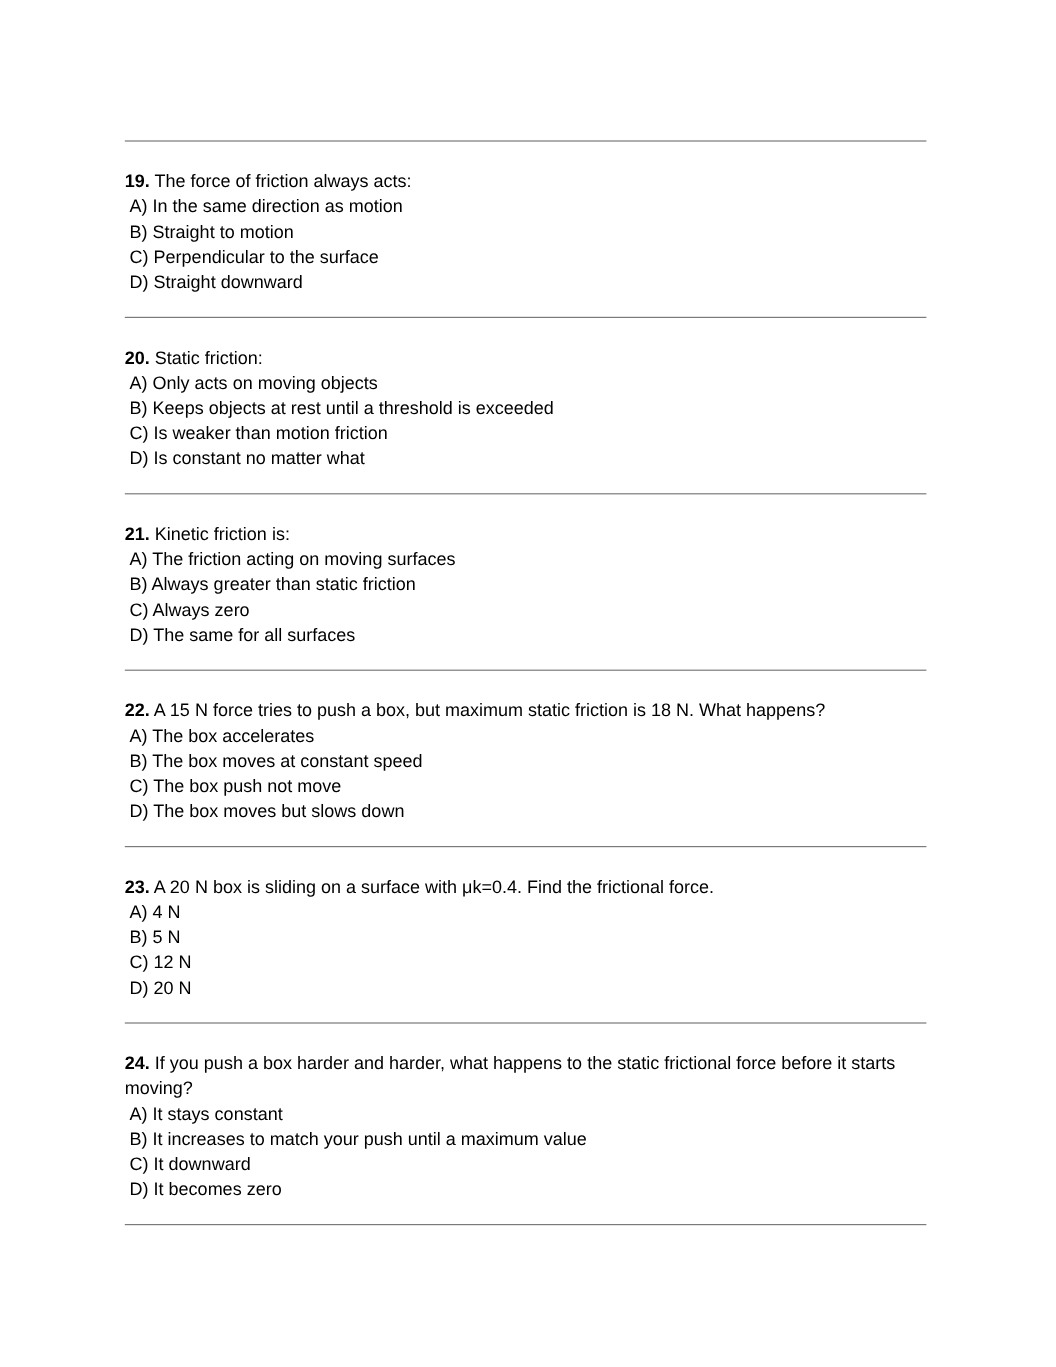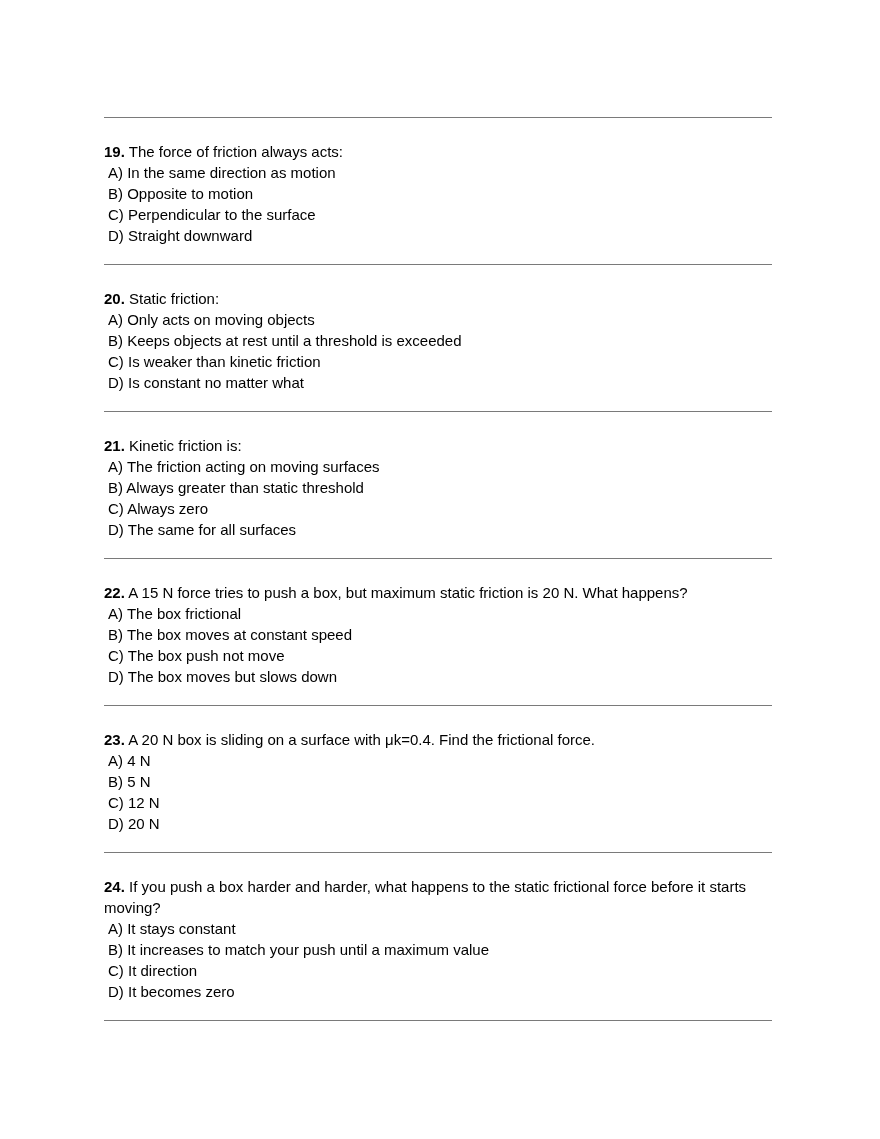--- a/index.html
+++ b/index.html
@@ -44,59 +44,59 @@
 <body>
 
 <div class="page">
   <div>
   <section class="question">
     <hr class="divider">
     <div class="q-body">
       <p class="q-line"><strong>19.</strong> <span>The force of friction always acts:</span></p>
       <div class="options">
             <p class="option">A) In the same direction as motion</p>
-            <p class="option">B) Opposite to motion</p>
+            <p class="option">B) Straight to motion</p>
             <p class="option">C) Perpendicular to the surface</p>
             <p class="option">D) Straight downward</p>
           </div>
     </div>
   </section>
 
   <section class="question">
     <hr class="divider">
     <div class="q-body">
       <p class="q-line"><strong>20.</strong> <span>Static friction:</span></p>
       <div class="options">
             <p class="option">A) Only acts on moving objects</p>
             <p class="option">B) Keeps objects at rest until a threshold is exceeded</p>
-            <p class="option">C) Is weaker than kinetic friction</p>
+            <p class="option">C) Is weaker than motion friction</p>
             <p class="option">D) Is constant no matter what</p>
           </div>
     </div>
   </section>
 
   <section class="question">
     <hr class="divider">
     <div class="q-body">
       <p class="q-line"><strong>21.</strong> <span>Kinetic friction is:</span></p>
       <div class="options">
             <p class="option">A) The friction acting on moving surfaces</p>
-            <p class="option">B) Always greater than static threshold</p>
+            <p class="option">B) Always greater than static friction</p>
             <p class="option">C) Always zero</p>
             <p class="option">D) The same for all surfaces</p>
           </div>
     </div>
   </section>
 
   <section class="question">
     <hr class="divider">
     <div class="q-body">
-      <p class="q-line"><strong>22.</strong> <span>A 15 N force tries to push a box, but maximum static friction is 20 N. What happens?</span></p>
+      <p class="q-line"><strong>22.</strong> <span>A 15 N force tries to push a box, but maximum static friction is 18 N. What happens?</span></p>
       <div class="options">
-            <p class="option">A) The box frictional</p>
+            <p class="option">A) The box accelerates</p>
             <p class="option">B) The box moves at constant speed</p>
             <p class="option">C) The box push not move</p>
             <p class="option">D) The box moves but slows down</p>
           </div>
     </div>
   </section>
 
   <section class="question">
     <hr class="divider">
     <div class="q-body">
@@ -110,20 +110,20 @@
     </div>
   </section>
 
   <section class="question">
     <hr class="divider">
     <div class="q-body">
       <p class="q-line"><strong>24.</strong> <span>If you push a box harder and harder, what happens to the static frictional force before it starts moving?</span></p>
       <div class="options">
             <p class="option">A) It stays constant</p>
             <p class="option">B) It increases to match your push until a maximum value</p>
-            <p class="option">C) It direction</p>
+            <p class="option">C) It downward</p>
             <p class="option">D) It becomes zero</p>
           </div>
     </div>
   </section>
 </div>
   <hr class="divider">
 </div>
 
 </body></html>

